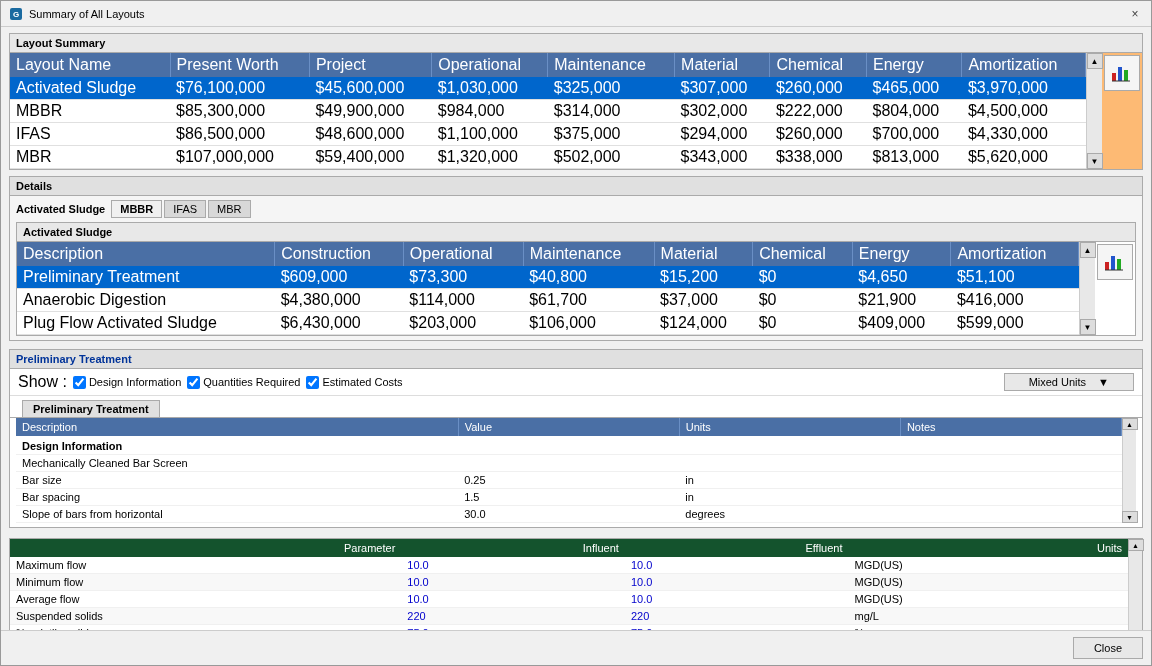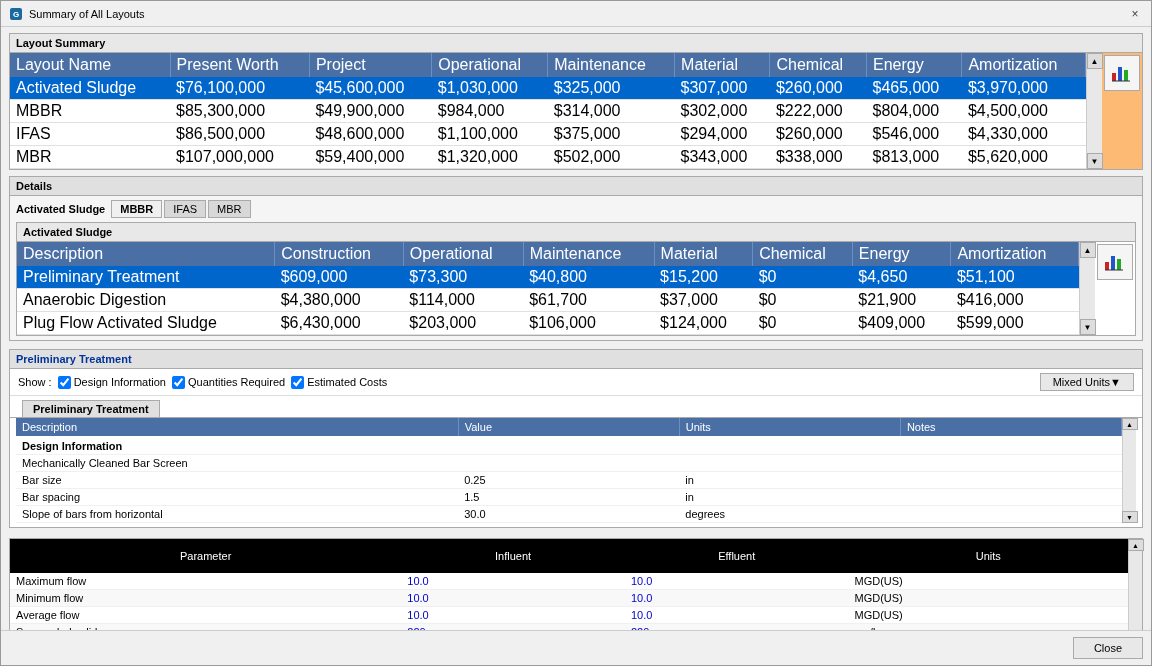--- a/index.html
+++ b/index.html
@@ -182,41 +182,41 @@
       font-size: 11px;
     }
     .show-bar {
       display: flex;
       align-items: center;
       gap: 6px;
       padding: 4px 8px;
       border-bottom: 1px solid #ddd;
     }
     .show-label {
-      font-size: 11px;
+      font-size: 16px;
     }
     .checkbox-item {
       display: flex;
       align-items: center;
       gap: 3px;
       font-size: 11px;
     }
     .checkbox-item input {
       margin: 0;
     }
     .mixed-units-btn {
       margin-left: auto;
-      padding: 2px 12px;
+      padding: 2px 24px;
       border: 1px solid #aaa;
       background: #e8e8e8;
       cursor: pointer;
       font-size: 11px;
       display: flex;
       align-items: center;
-      gap: 0;
+      gap: 12px;
     }
     .prelim-tab {
       padding: 2px 10px;
       background: #e0e0e0;
       border: 1px solid #aaa;
       border-bottom: none;
       font-size: 11px;
       font-weight: bold;
       cursor: pointer;
       margin: 0 6px;
@@ -308,24 +308,24 @@
     }
     .info-table-wrapper .info-table {
       flex: 1;
     }
     .wq-table {
       width: 100%;
       border-collapse: collapse;
       font-size: 11px;
     }
     .wq-table th {
-      background: #000000;
+      background: #14532d;
       color: #fff;
-      padding: 11px 6px;
-      text-align: center;
+      padding: 3px 6px;
+      text-align: right;
       font-weight: normal;
     }
     .wq-table td {
       padding: 2px 6px;
       border-bottom: 1px solid #f0f0f0;
     }
     .wq-table tr:nth-child(odd) td { background: #fff; }
     .wq-table tr:nth-child(even) td { background: #f8f8f8; }
   </style>
 </head>
@@ -390,21 +390,21 @@
                   <td>$4,500,000</td>
                 </tr>
                 <tr>
                   <td>IFAS</td>
                   <td>$86,500,000</td>
                   <td>$48,600,000</td>
                   <td>$1,100,000</td>
                   <td>$375,000</td>
                   <td>$294,000</td>
                   <td>$260,000</td>
-                  <td>$546,000</td>
+                  <td>$700,000</td>
                   <td>$4,330,000</td>
                 </tr>
                 <tr>
                   <td>MBR</td>
                   <td>$107,000,000</td>
                   <td>$59,400,000</td>
                   <td>$1,320,000</td>
                   <td>$502,000</td>
                   <td>$343,000</td>
                   <td>$338,000</td>

